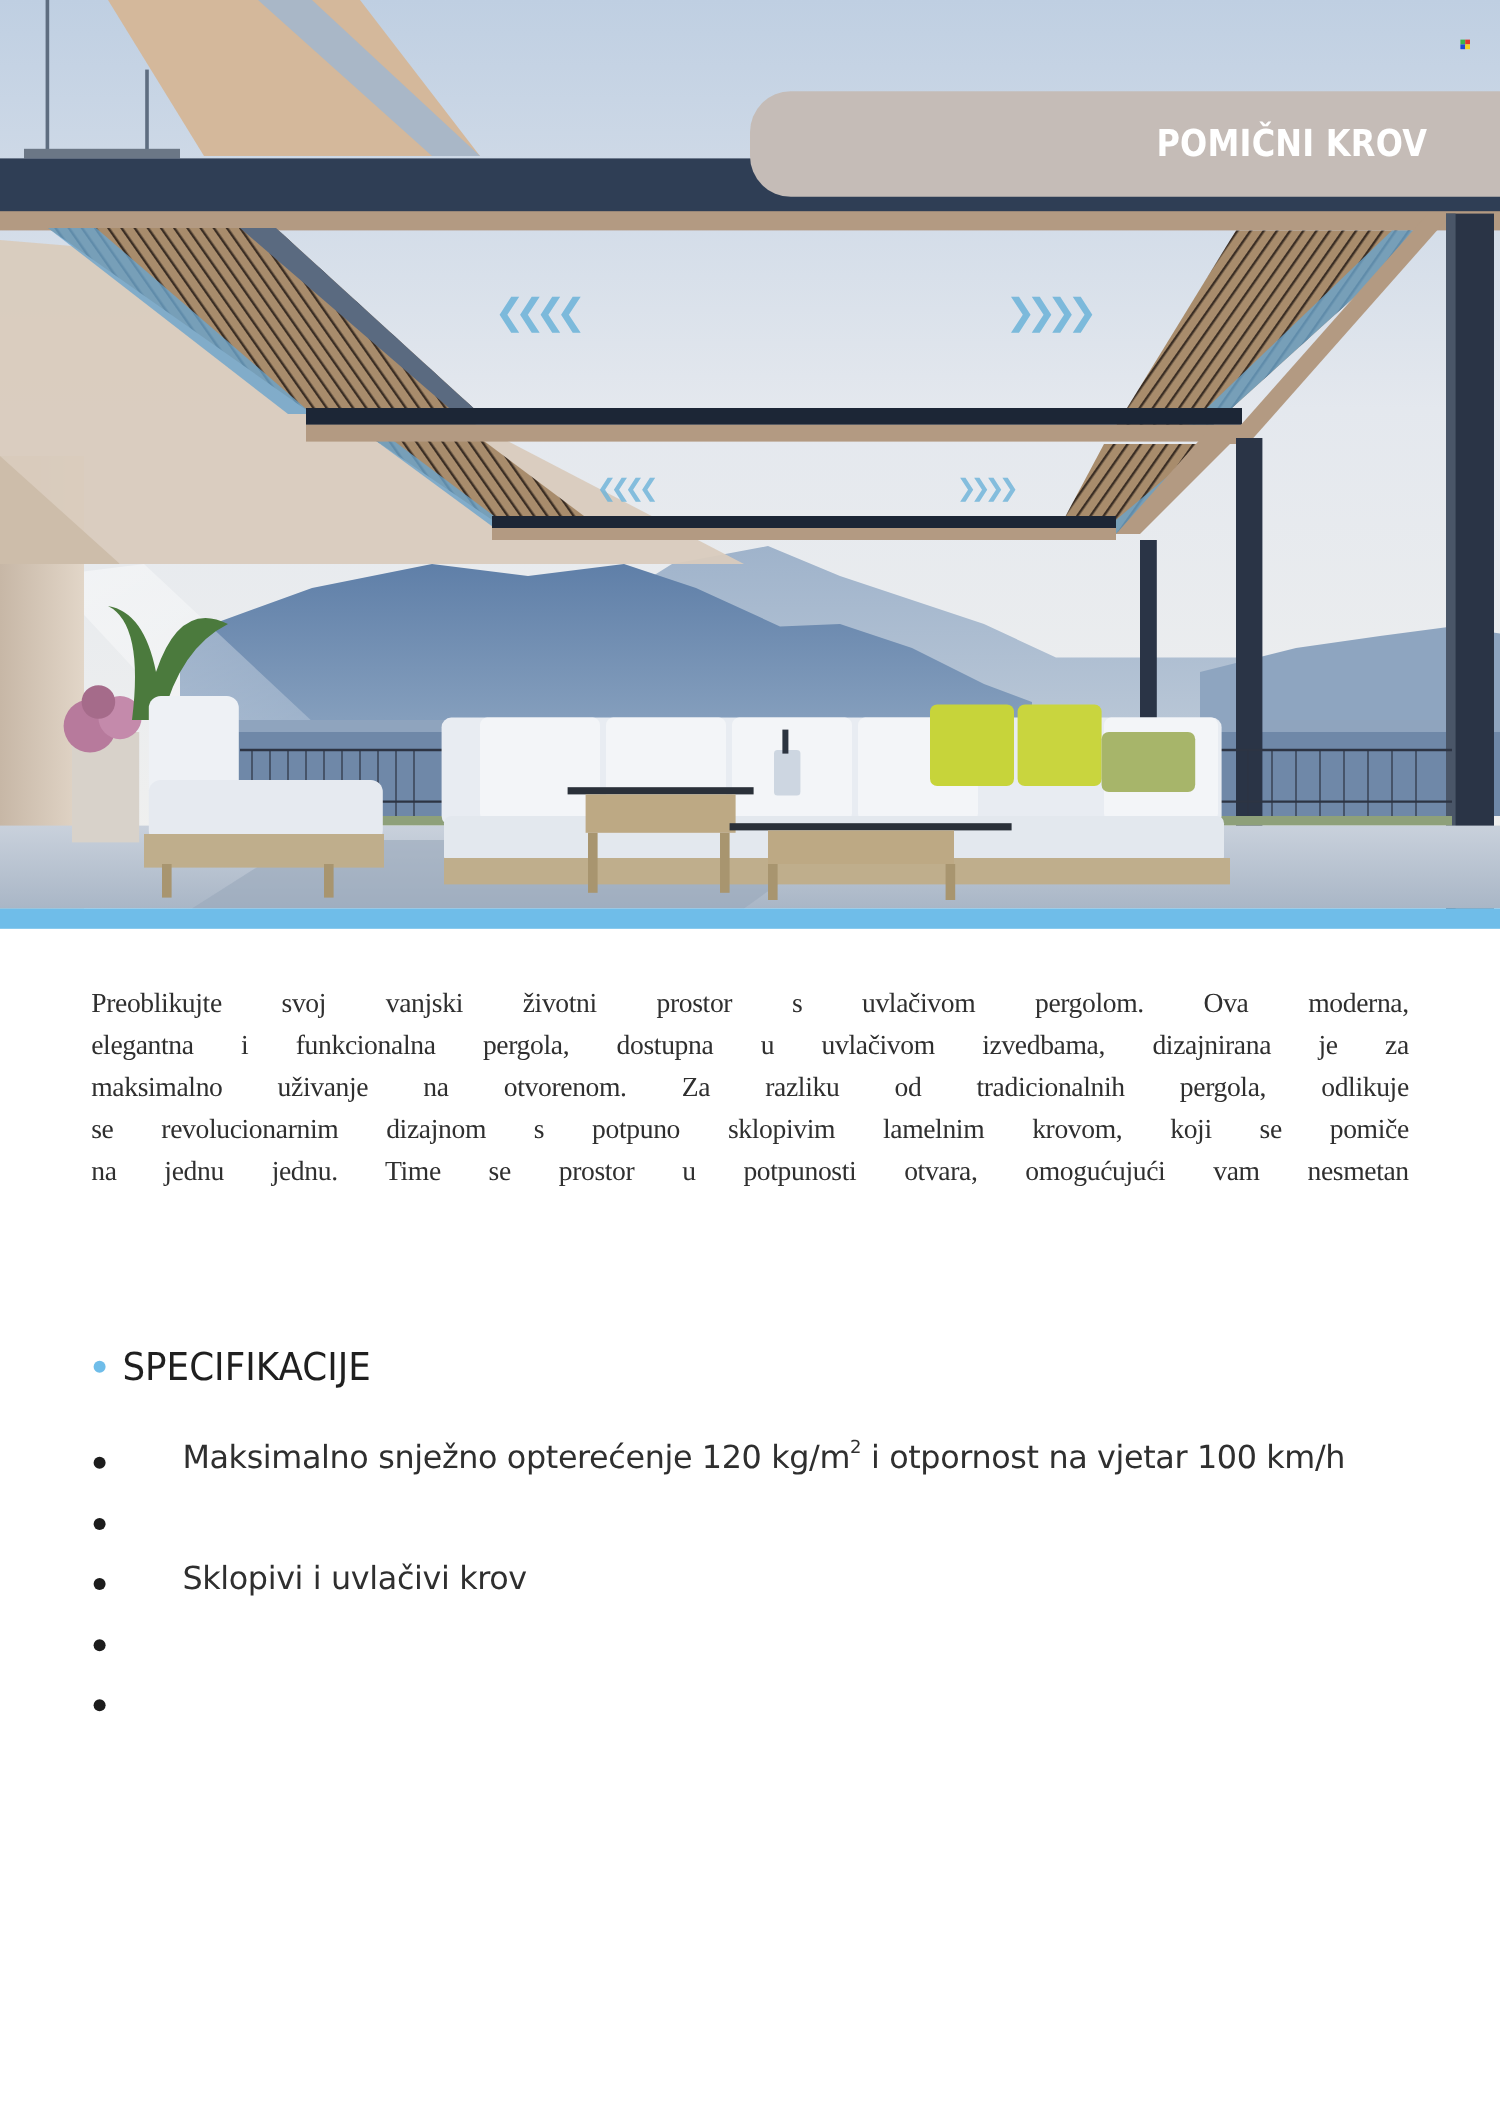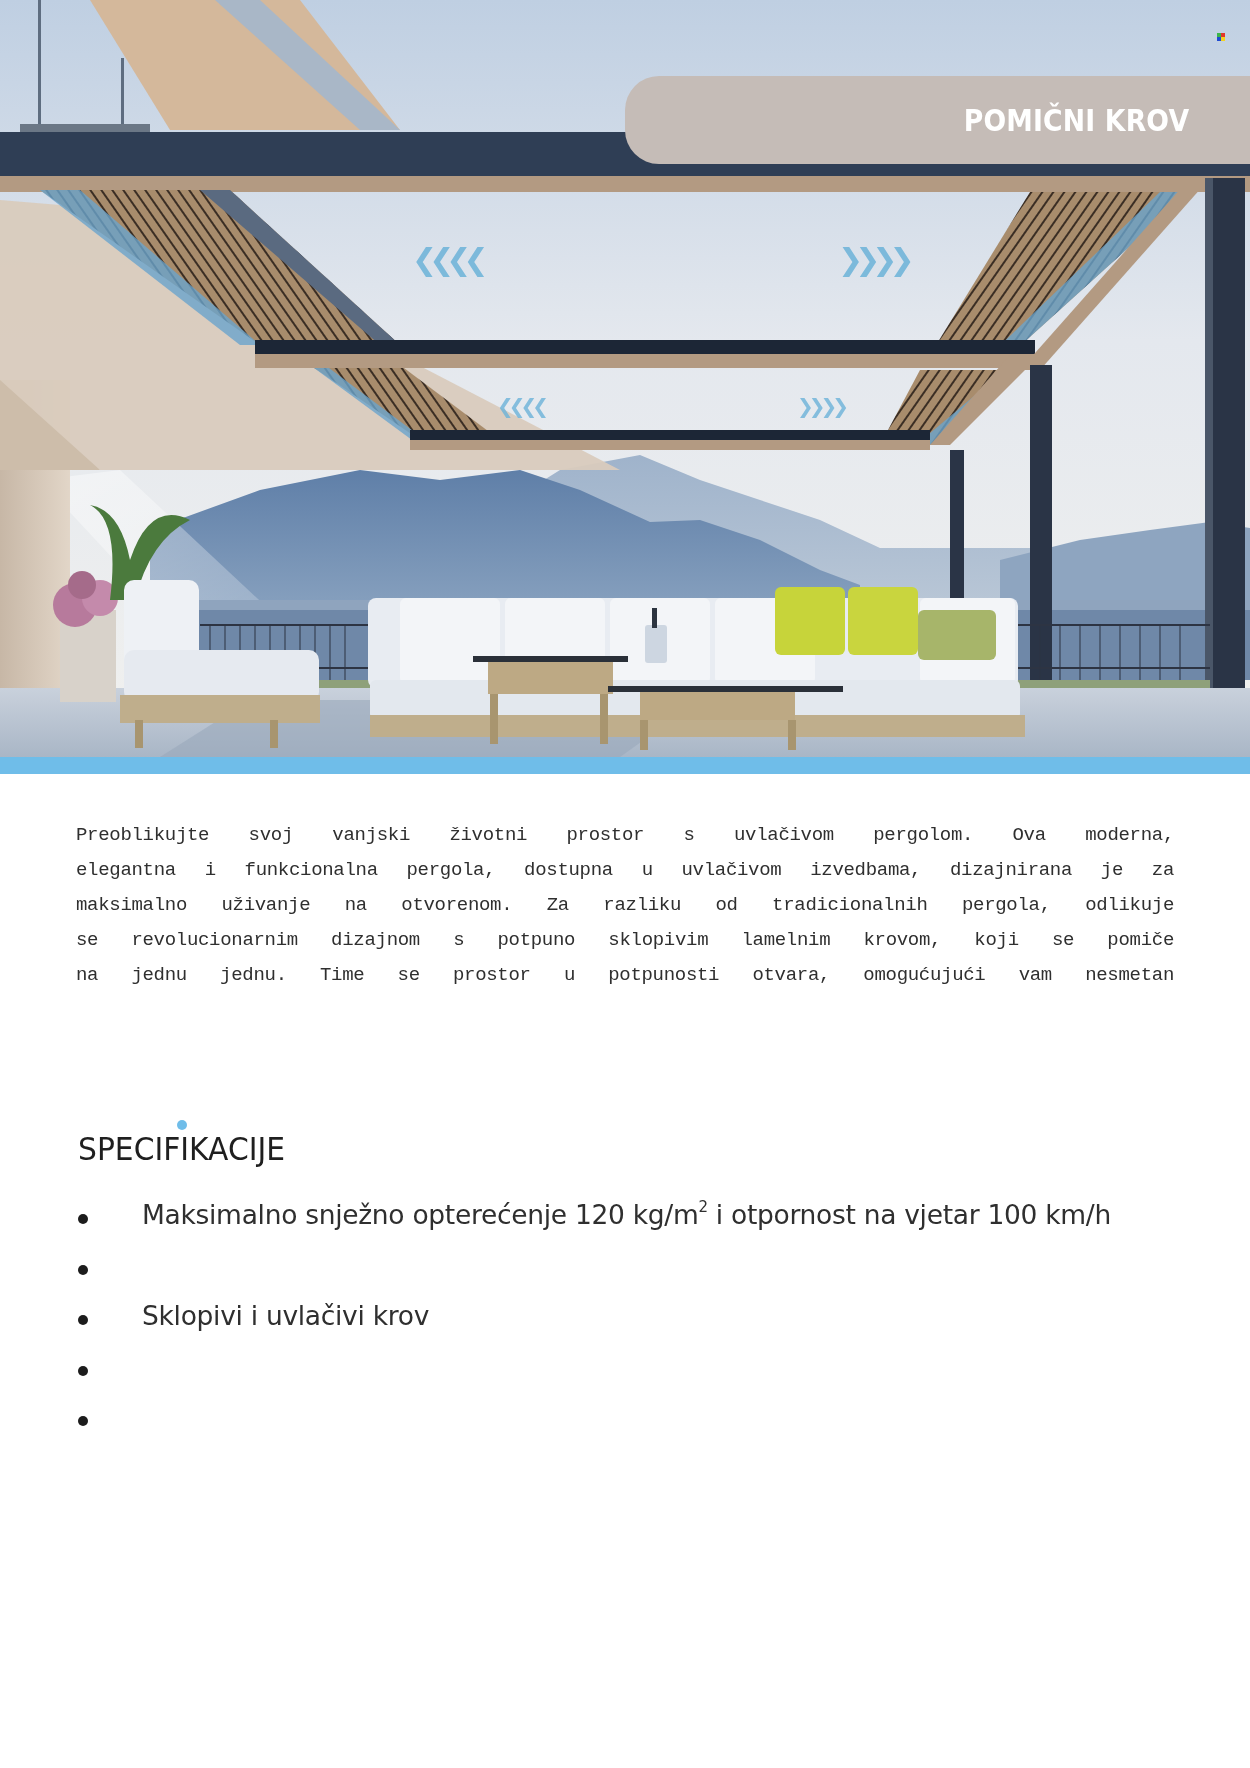--- a/index.html
+++ b/index.html
@@ -52,38 +52,38 @@
       width: 8px; height: 8px;
       display: grid; grid-template-columns: 4px 4px; grid-template-rows: 4px 4px;
     }
     .corner-logo span { display: block; }
 
     
     .intro {
       position: absolute;
       left: 76px; top: 818px;
       width: 1098px;
-      font-size: 19px;
+      font-size: 23px;
       line-height: 35px;
       color: #2f2f2f;
       text-align: justify;
-      font-family: Liberation Mono, monospace;
+      font-family: Liberation Serif, serif;
       letter-spacing: -0.3px;
     }
     .intro span { display: block; }
     .intro .line {
       text-align-last: justify;
     }
     .intro .line.last { text-align-last: left; }
 
     
     .spec-heading {
       position: absolute;
       left: 78px; top: 1120px;
-      display: flex; align-items: center; flex-direction: column;
+      display: flex; align-items: center;
     }
     .spec-dot {
       width: 10px; height: 10px; border-radius: 50%;
       background: #6fbde9;
       margin-right: 14px;
     }
     .spec-heading-text {
       font-family: "DejaVu Sans", sans-serif;
       font-size: 32px;
       color: #1f1f1f;
@@ -102,21 +102,21 @@
       position: relative;
       height: 50.5px;
       display: flex; align-items: center;
     }
     .spec-bullet {
       position: absolute; left: 2px; top: 17px;
       width: 10px; height: 10px; border-radius: 50%;
       background: #1c1c1c;
     }
     .spec-text {
-      position: absolute; left: 66px; top: 2px;
+      position: absolute; left: 76px; top: 2px;
       font-family: "DejaVu Sans", sans-serif;
       font-size: 26.5px;
       color: #2f2f2f;
       white-space: nowrap;
       letter-spacing: -0.3px;
     }
     .spec-text sup { font-size: 15px; vertical-align: 12px; line-height: 0; }
   </style>
 </head>
 <body>

